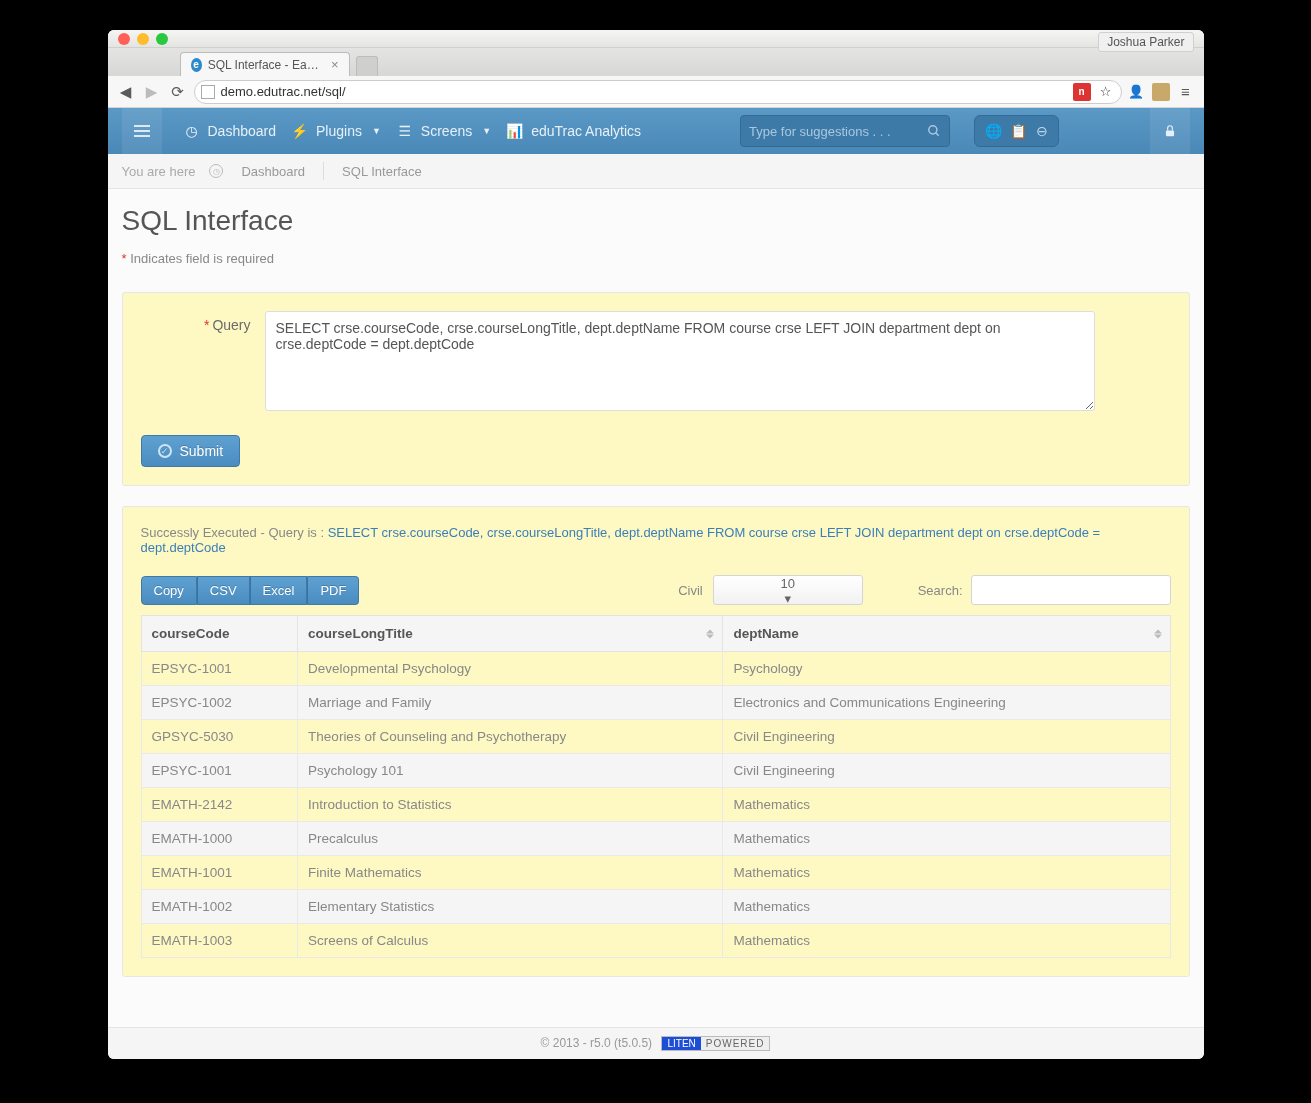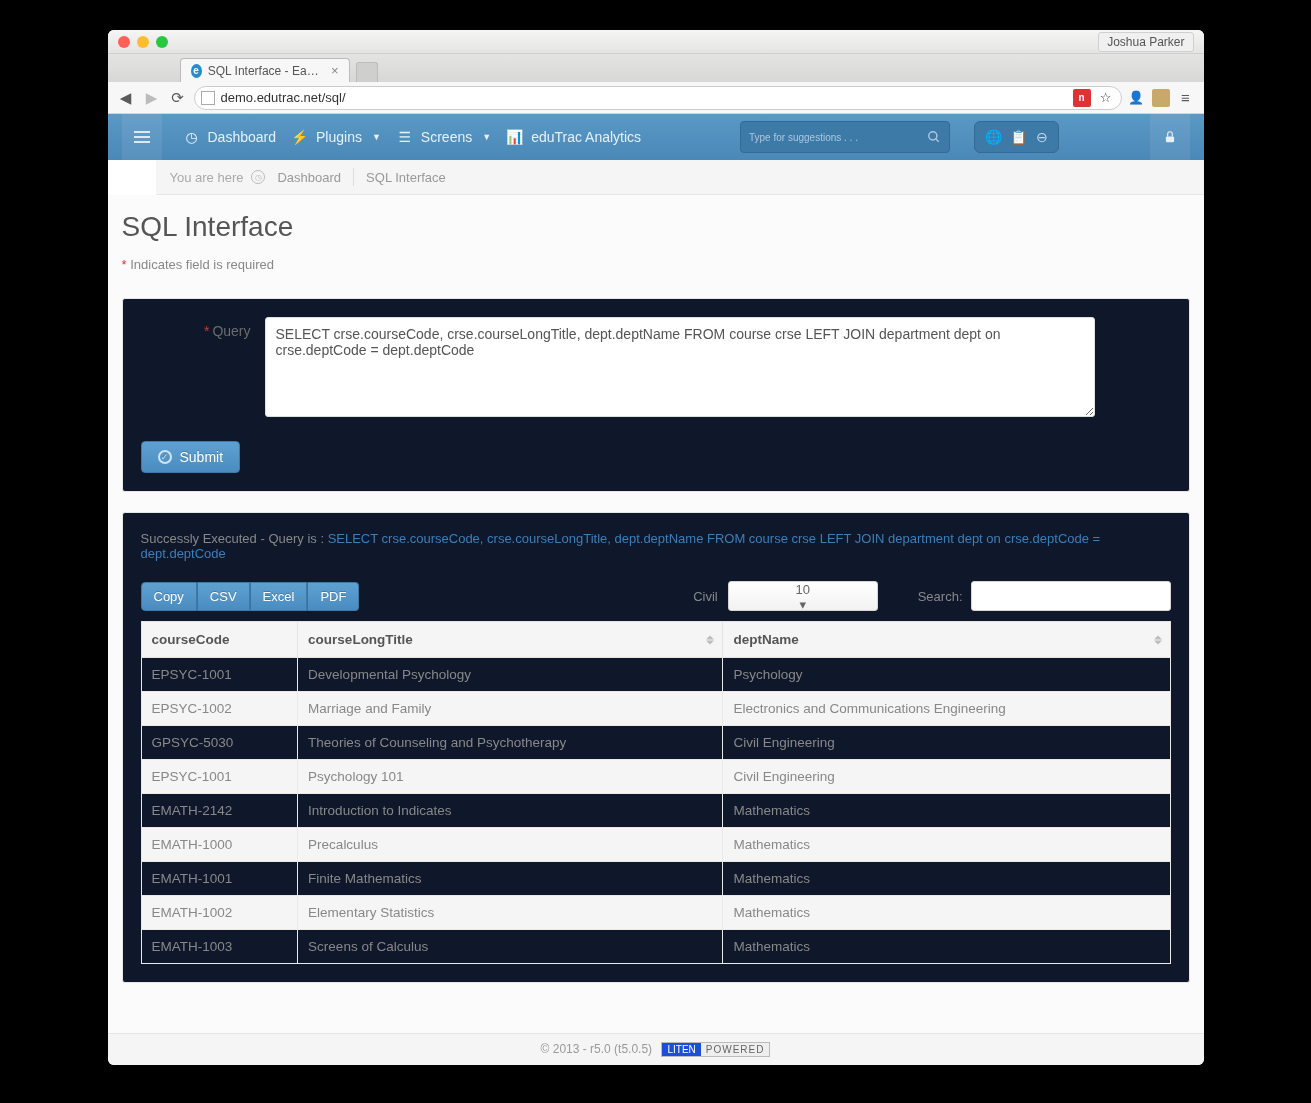--- a/index.html
+++ b/index.html
@@ -1,20 +1,20 @@
 <!DOCTYPE html>
 <html><head>
 <meta charset="utf-8">
 <style>
 * { margin: 0; padding: 0; box-sizing: border-box; }
 body { font-family: -apple-system, "Helvetica Neue", Arial, sans-serif; background: #000; display: flex; justify-content: center; align-items: flex-start; padding: 30px 0; }
 .window { width: 1096px; background: #fff; border-radius: 6px; overflow: hidden; box-shadow: 0 10px 50px rgba(0,0,0,0.5); }
 
 
-.titlebar { height: 24px; background: linear-gradient(#f5f5f4,#e4e4e3); display: flex; align-items: center; padding: 0 10px; border-bottom: 1px solid #cfcfce; position: relative; }
+.titlebar { height: 18px; background: linear-gradient(#f5f5f4,#e4e4e3); display: flex; align-items: center; padding: 0 10px; border-bottom: 1px solid #cfcfce; position: relative; }
 .traffic { display: flex; gap: 7px; }
 .dot { width: 12px; height: 12px; border-radius: 50%; }
 .dot.red { background:#ff5f57;} .dot.yellow{background:#ffbd2e;} .dot.green{background:#28c940;}
 .profile-chip { position:absolute; right:10px; top:2px; font-size:12px; color:#555; background:#f0f0f0; border:1px solid #d0d0d0; border-radius:3px; padding:2px 8px; }
 
 
 .tabstrip { height: 28px; background: linear-gradient(#e4e4e3,#d7d7d6); display:flex; align-items:flex-end; padding-left:72px; }
 .tab { display:flex; align-items:center; gap:6px; background:#f7f7f7; border:1px solid #bcbcbc; border-bottom:none; border-radius:4px 4px 0 0; height:24px; padding:0 10px; font-size:12px; color:#555; max-width:170px; }
 .tab .favicon { width:14px; height:14px; border-radius:50%; background:#2b8acb; display:inline-flex; align-items:center; justify-content:center; color:#fff; font-size:10px; font-weight:bold;}
 .tab .close { color:#888; font-size:13px; margin-left:4px;}
@@ -33,52 +33,52 @@
 
 
 .appnav { height:46px; background:linear-gradient(#5a99c6,#4a88b7); display:flex; align-items:center; padding:0 14px; color:#e6f0f8; font-size:14px; gap:14px;}
 .menu-toggle{width:40px;height:46px;display:flex;align-items:center;justify-content:center;background:rgba(255,255,255,0.08);}
 .hamb{display:flex;flex-direction:column;gap:3px;}
 .hamb span{width:16px;height:2px;background:#dbe9f4;}
 .nav-item{display:flex;align-items:center;gap:8px;padding:0 8px;height:46px;cursor:pointer;}
 .nav-item .nicon{width:16px;height:16px;display:inline-flex;align-items:center;justify-content:center;}
 .nav-caret{font-size:9px;margin-left:2px;}
 .search-box{display:flex;align-items:center;background:#3e7aa8;border:1px solid #336a96;border-radius:4px;height:32px;width:210px;padding:0 8px;margin-left:auto;}
-.search-box input{flex:1;background:transparent;border:none;outline:none;color:#000000;font-size:10px;}
+.search-box input{flex:1;background:transparent;border:none;outline:none;color:#000000;font-size:13px;}
 .search-box input::placeholder{color:#a9c8df;}
 .search-box .sicon{color:#a9c8df;}
 .right-pill{display:flex;align-items:center;gap:8px;background:#3e7aa8;border:1px solid #336a96;border-radius:6px;height:32px;padding:0 10px;margin-left:10px;}
 .right-pill .picon{color:#bcd7ea;font-size:14px;}
 .lock-box{width:40px;height:46px;display:flex;align-items:center;justify-content:center;background:rgba(255,255,255,0.08);margin-left:auto;}
 
 
-.breadcrumb-bar{background:#f5f5f5;border-bottom:1px solid #e5e5e5;padding:8px 14px;font-size:13px;color:#aaa;display:flex;gap:8px;align-items:center;margin-left:48px;}
+.breadcrumb-bar{background:#f5f5f5;border-bottom:1px solid #e5e5e5;padding:8px 14px;font-size:13px;color:#aaa;display:flex;gap:14px;align-items:center;}
 .breadcrumb-bar .bc-link{color:#999;}
 .breadcrumb-bar .sep{color:#ddd;border-left:1px solid #ddd;height:18px;margin:0 4px;}
 .bc-icon{display:inline-flex;width:14px;height:14px;border:1.5px solid #bbb;border-radius:50%;align-items:center;justify-content:center;font-size:8px;color:#bbb;margin-right:4px;}
 
 
 .content{padding:16px 14px 30px;background:#fbfbfb;}
 h1.page-title{font-size:28px;font-weight:400;color:#555;margin-bottom:14px;}
 .req-note{font-size:13px;color:#888;margin-bottom:26px;}
 .req-note .ast{color:#d33;}
 
-.panel{background:#0f172a;border:1px solid #e6e6e6;border-radius:3px;padding:18px;margin-bottom:20px;}
+.panel{background:#fef9c3;border:1px solid #e6e6e6;border-radius:3px;padding:18px;margin-bottom:20px;}
 .field-row{display:flex;gap:14px;align-items:flex-start;}
 .field-label{width:110px;text-align:right;font-size:14px;color:#6b6b6b;padding-top:6px;}
 .field-label .ast{color:#d33;margin-right:3px;}
 textarea.query{flex:1;max-width:830px;height:100px;border:1px solid #ddd;border-radius:3px;padding:8px 10px;font-size:14px;color:#555;font-family:inherit;resize:both;}
 .submit-row{margin-top:24px;}
 .btn-submit{display:inline-flex;align-items:center;gap:8px;background:linear-gradient(#5ea1d1,#4a8cc0);border:1px solid #3f79a8;color:#fff;font-size:14px;padding:7px 16px;border-radius:4px;text-shadow:0 -1px rgba(0,0,0,0.2);cursor:pointer;}
 .btn-submit .cicon{width:14px;height:14px;border:2px solid #cfe4f3;border-radius:50%;display:inline-flex;align-items:center;justify-content:center;font-size:9px;color:#cfe4f3;}
 
 
 .result-msg{font-size:13px;color:#888;margin-bottom:6px;}
 .result-msg .qtext{color:#3b7fb9;}
-.export-row{display:flex;align-items:center;gap:0;margin-bottom:10px;margin-top:20px;}
+.export-row{display:flex;align-items:center;gap:15px;margin-bottom:10px;margin-top:20px;}
 .ebtn{background:linear-gradient(#5ea1d1,#4a8cc0);border:1px solid #3f79a8;color:#fff;font-size:13px;padding:6px 12px;cursor:pointer;text-shadow:0 -1px rgba(0,0,0,0.2);}
 .ebtn:first-child{border-radius:4px 0 0 4px;}
 .ebtn:last-of-type{border-radius:0 4px 4px 0;}
 .ebtn + .ebtn{border-left:1px solid #3a72a0;}
 .show-ctrl{margin-left:auto;display:flex;align-items:center;gap:10px;font-size:13px;color:#888;}
 .show-select{width:150px;height:30px;border:1px solid #d5d5d5;border-radius:3px;background:linear-gradient(#fff,#f2f2f2);padding:0 10px;display:flex;align-items:center;justify-content:space-between;font-size:13px;color:#666;flex-direction:column;}
 .search-ctrl{display:flex;align-items:center;gap:8px;font-size:13px;color:#888;margin-left:40px;}
 .search-ctrl input{width:200px;height:30px;border:1px solid #d5d5d5;border-radius:3px;padding:0 8px;}
 
 table.data{width:100%;border-collapse:collapse;font-size:13.5px;}
@@ -268,21 +268,21 @@
               <td>Theories of Counseling and Psychotherapy</td>
               <td>Civil Engineering</td>
             </tr>
             <tr>
               <td>EPSYC-1001</td>
               <td>Psychology 101</td>
               <td>Civil Engineering</td>
             </tr>
             <tr>
               <td>EMATH-2142</td>
-              <td>Introduction to Indicates</td>
+              <td>Introduction to Statistics</td>
               <td>Mathematics</td>
             </tr>
             <tr>
               <td>EMATH-1000</td>
               <td>Precalculus</td>
               <td>Mathematics</td>
             </tr>
             <tr>
               <td>EMATH-1001</td>
               <td>Finite Mathematics</td>

